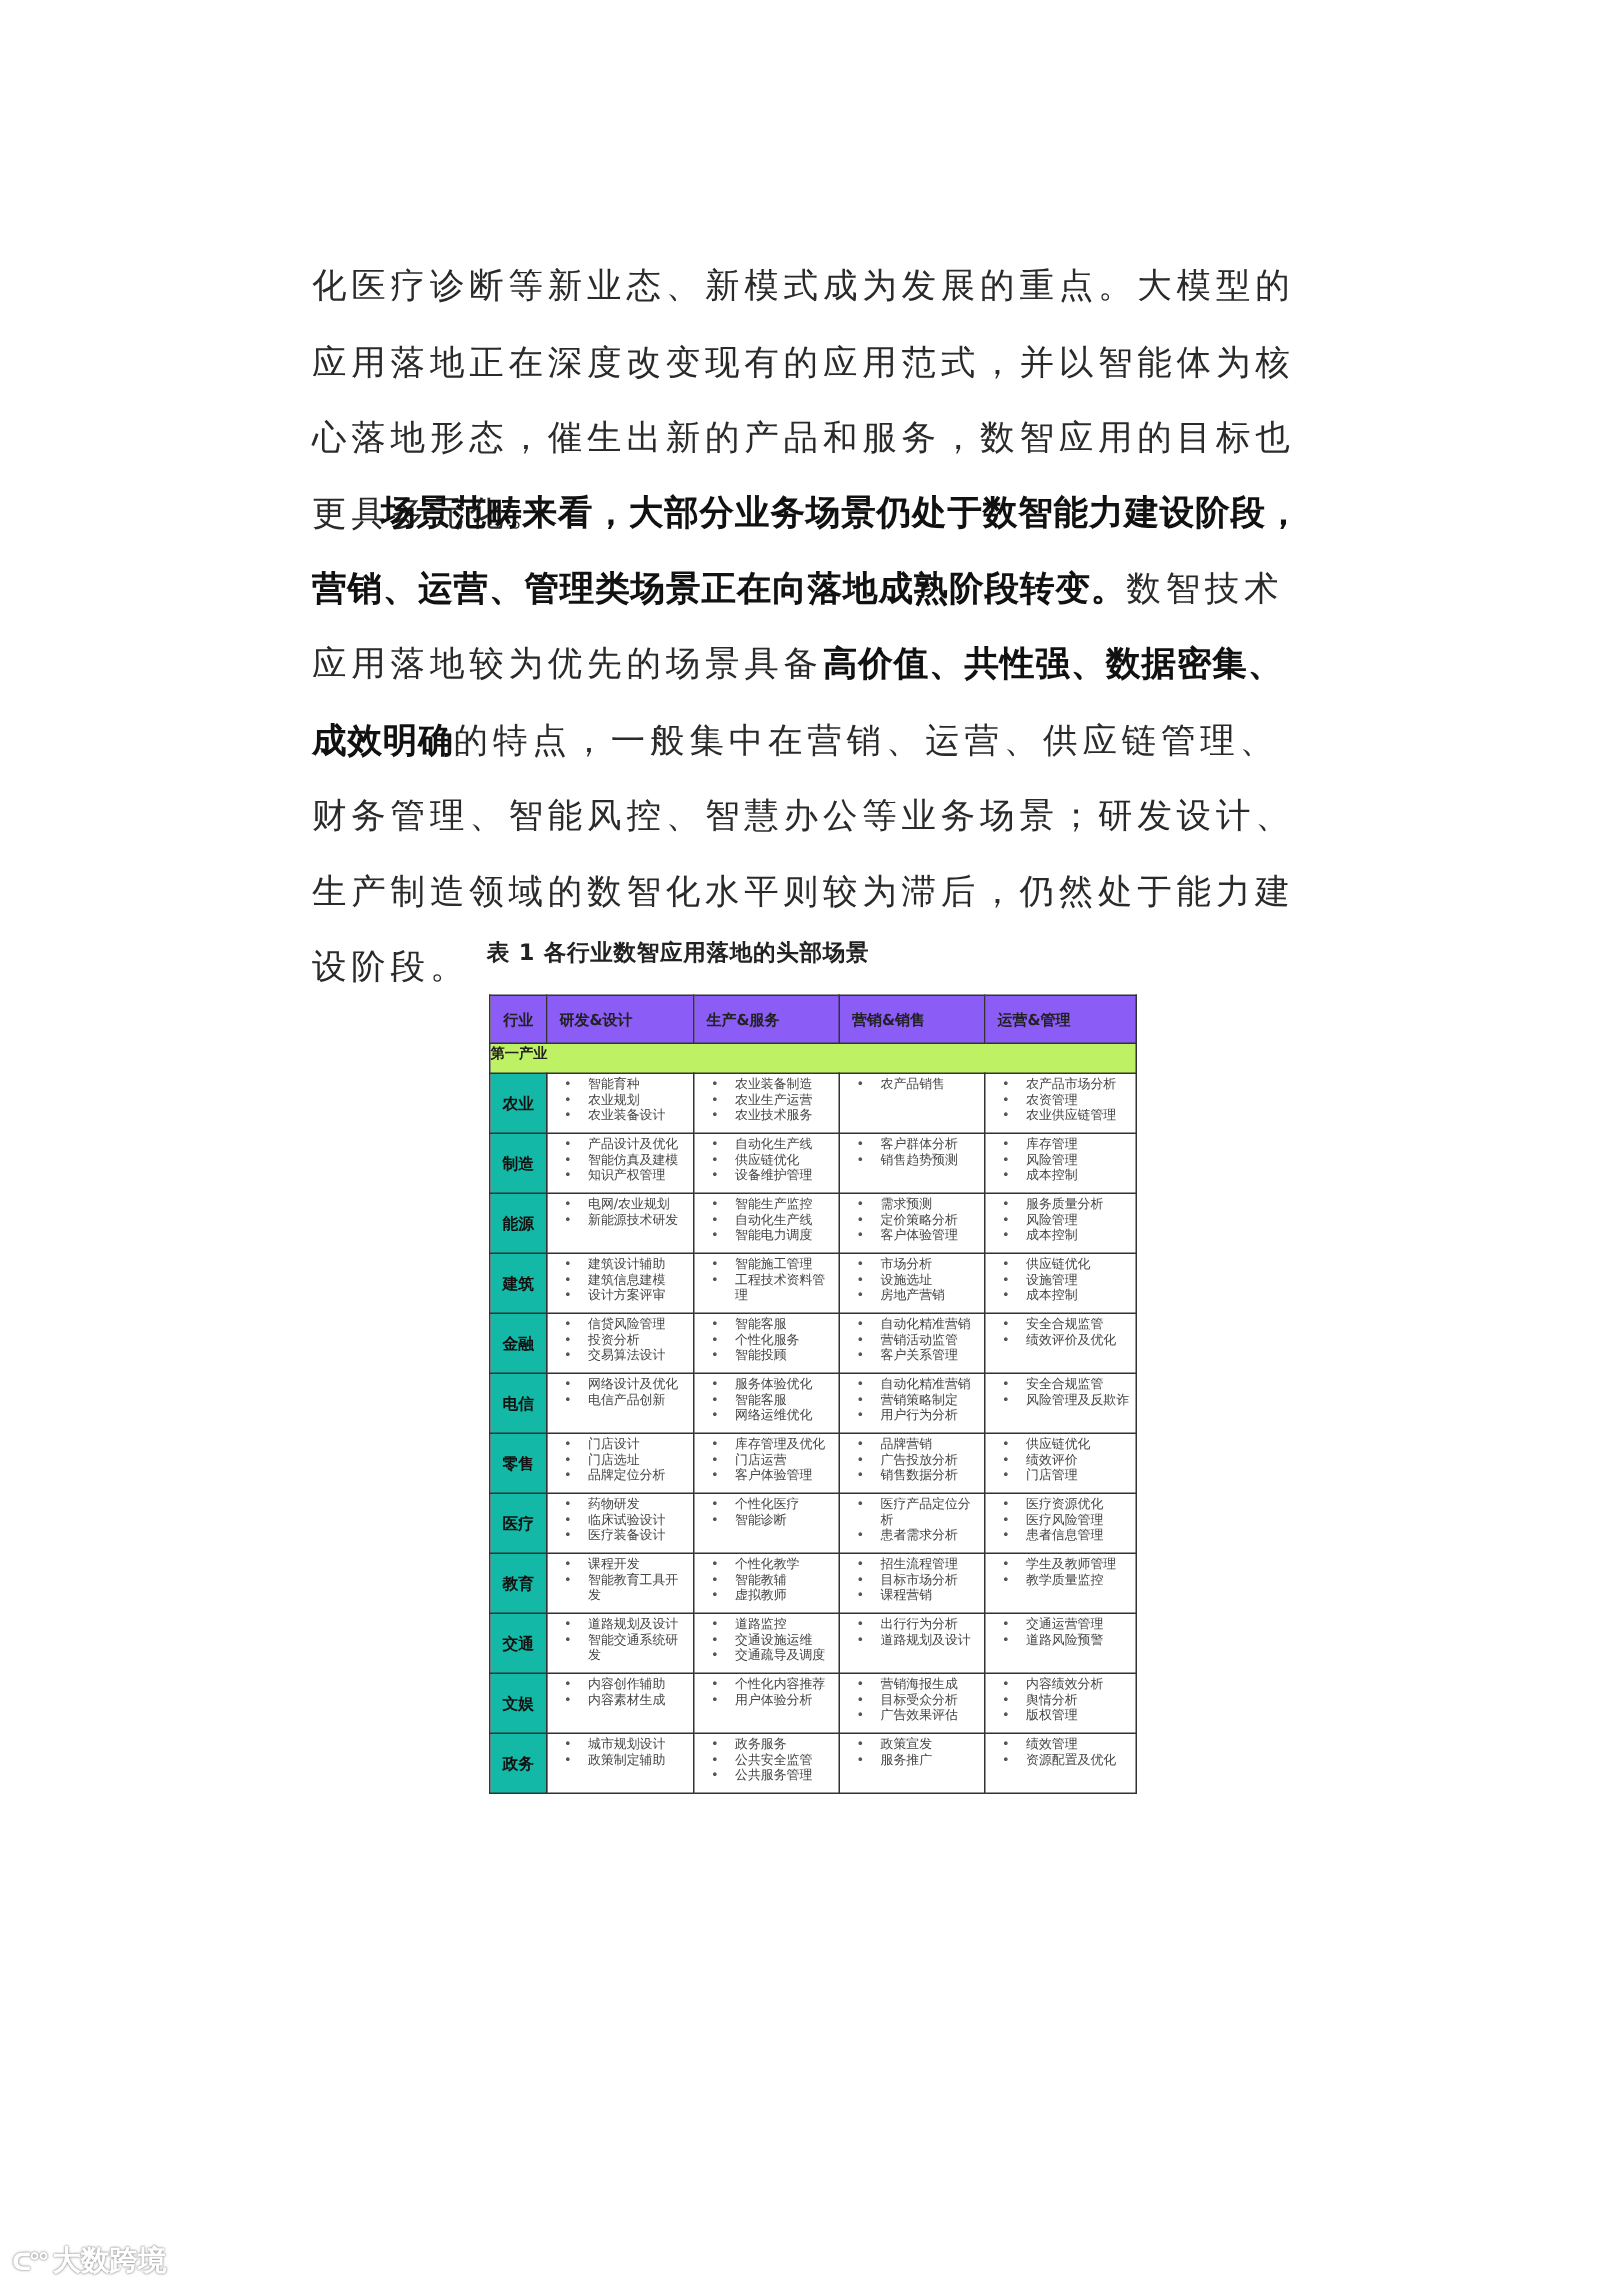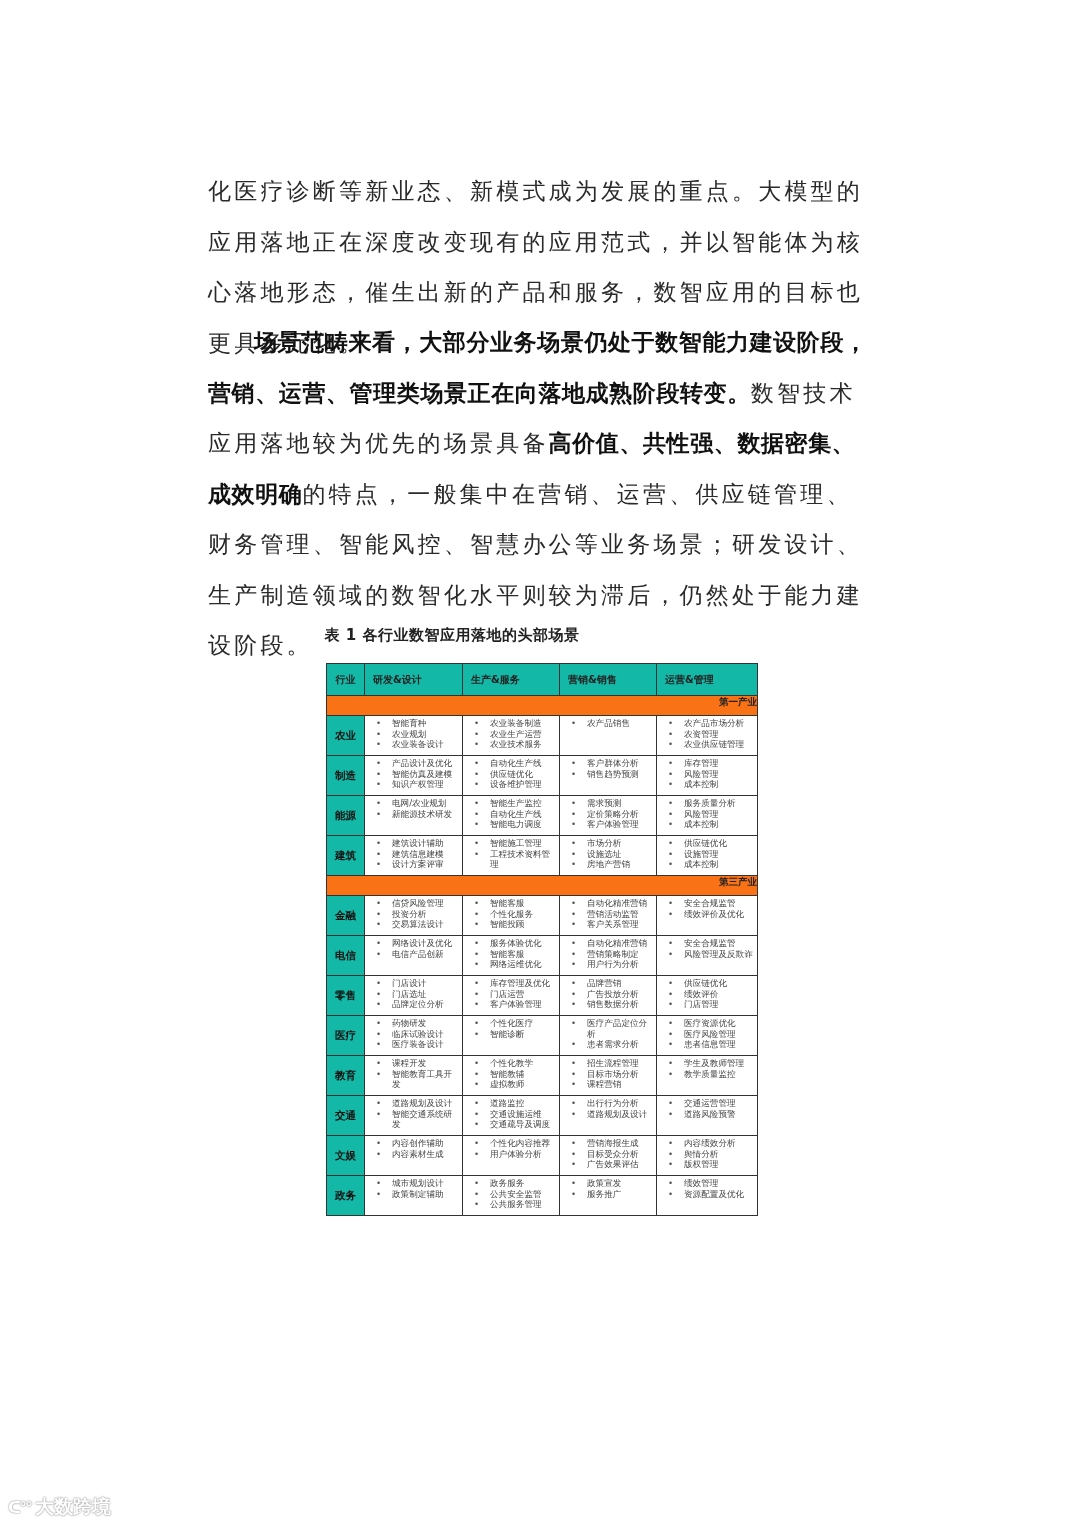--- a/index.html
+++ b/index.html
@@ -8,24 +8,24 @@
   .para { position:absolute; left:208px; width:670px; font-size:23px; line-height:50.5px;
           letter-spacing:3.2px; color:#2a2a2a; margin:0; font-family:"DejaVu Serif","Liberation Serif",serif; }
   .p1 { top:166px; }
   .p2 { top:317px; text-indent:46px; }
   .b { font-weight:bold; font-family:"DejaVu Sans","Liberation Sans",sans-serif; letter-spacing:0.6px; color:#111; }
   .caption { position:absolute; top:626px; left:0; width:904px; text-align:center;
              font-size:15px; font-weight:bold; color:#222; letter-spacing:0.5px; }
   table.t { position:absolute; left:326px; top:663px; width:431px; border-collapse:collapse;
             font-size:8.6px; color:#444; table-layout:fixed; }
   table.t td, table.t th { border:1.4px solid #333; padding:0; vertical-align:top; }
-  table.t th { background:#14b8a6; height:31px; text-align:left; padding-left:8px;
+  table.t th { background:#8b5cf6; height:31px; text-align:left; padding-left:8px;
                font-size:10px; font-weight:bold; color:#222; vertical-align:middle; }
   table.t th.ind { text-align:center; padding-left:0; }
-  .sec td { background:#f97316; height:19px; text-align:right; vertical-align:middle;
+  .sec td { background:#bef264; height:19px; text-align:left; vertical-align:middle;
             font-size:9.5px; font-weight:bold; color:#222; }
   .row td.ind { background:#14b8a6; text-align:center; vertical-align:middle;
                 font-size:10.5px; font-weight:bold; color:#111; height:39px; }
   .row td.cell { padding:2px 4px 2px 0;margin-left:22px; }
   ul { list-style:none; margin:0; padding:0; }
   li { position:relative; padding-left:27px; line-height:10.6px; }
   li::before { content:"•"; position:absolute; left:11px; top:0; color:#555; }
   .wm { position:absolute; left:8px; top:1494px; display:flex; align-items:center; gap:4px;
         color:#fff; font-size:19px; font-weight:bold; text-shadow:0 0 2px #999, 0 0 1px #888; }
   .wm-logo { font-size:16px; letter-spacing:-2px; }
@@ -172,23 +172,20 @@
           </ul>
         </td>
         <td class="cell">
           <ul>
             <li>供应链优化</li>
             <li>设施管理</li>
             <li>成本控制</li>
           </ul>
         </td>
       </tr>
-      <tr class="sec">
-        <td colspan="5">第三产业</td>
-      </tr>
       <tr class="row">
         <td class="ind">金融</td>
         <td class="cell">
           <ul>
             <li>信贷风险管理</li>
             <li>投资分析</li>
             <li>交易算法设计</li>
           </ul>
         </td>
         <td class="cell">

